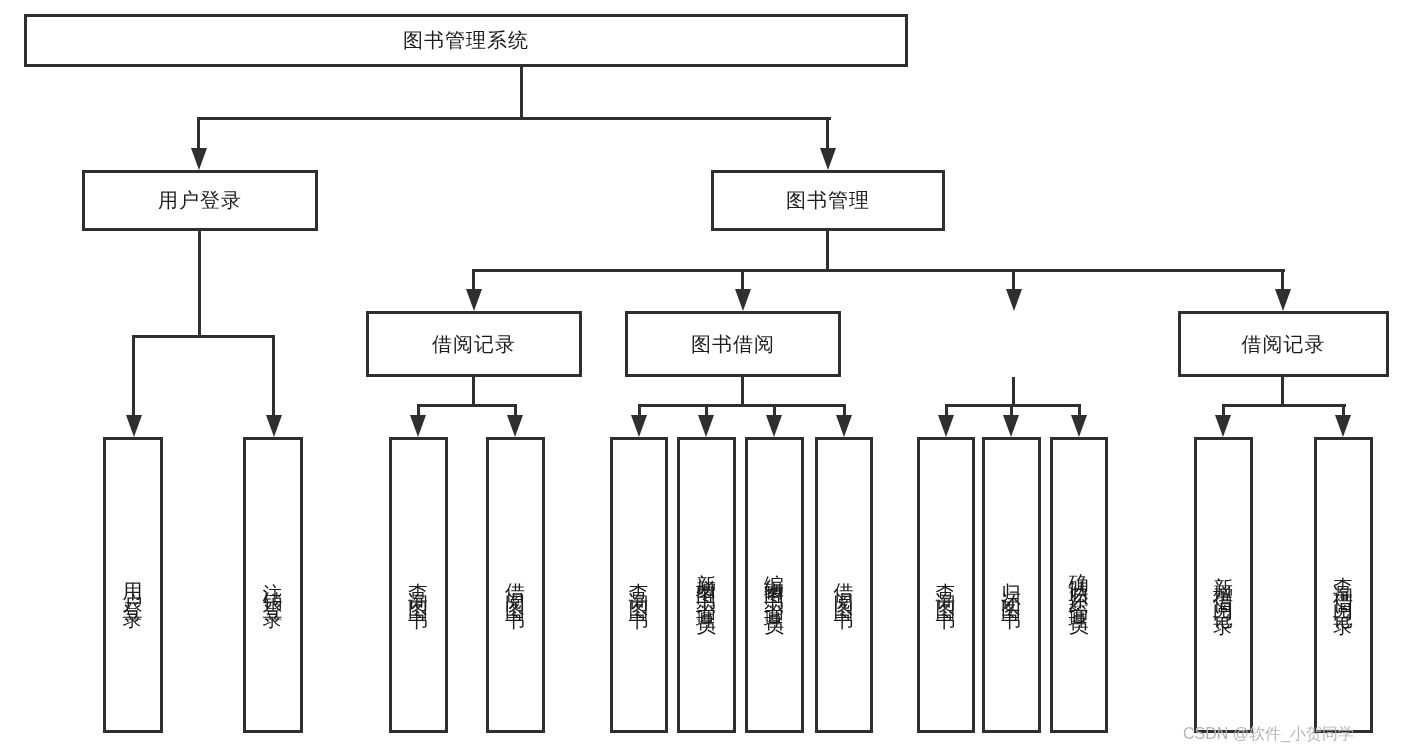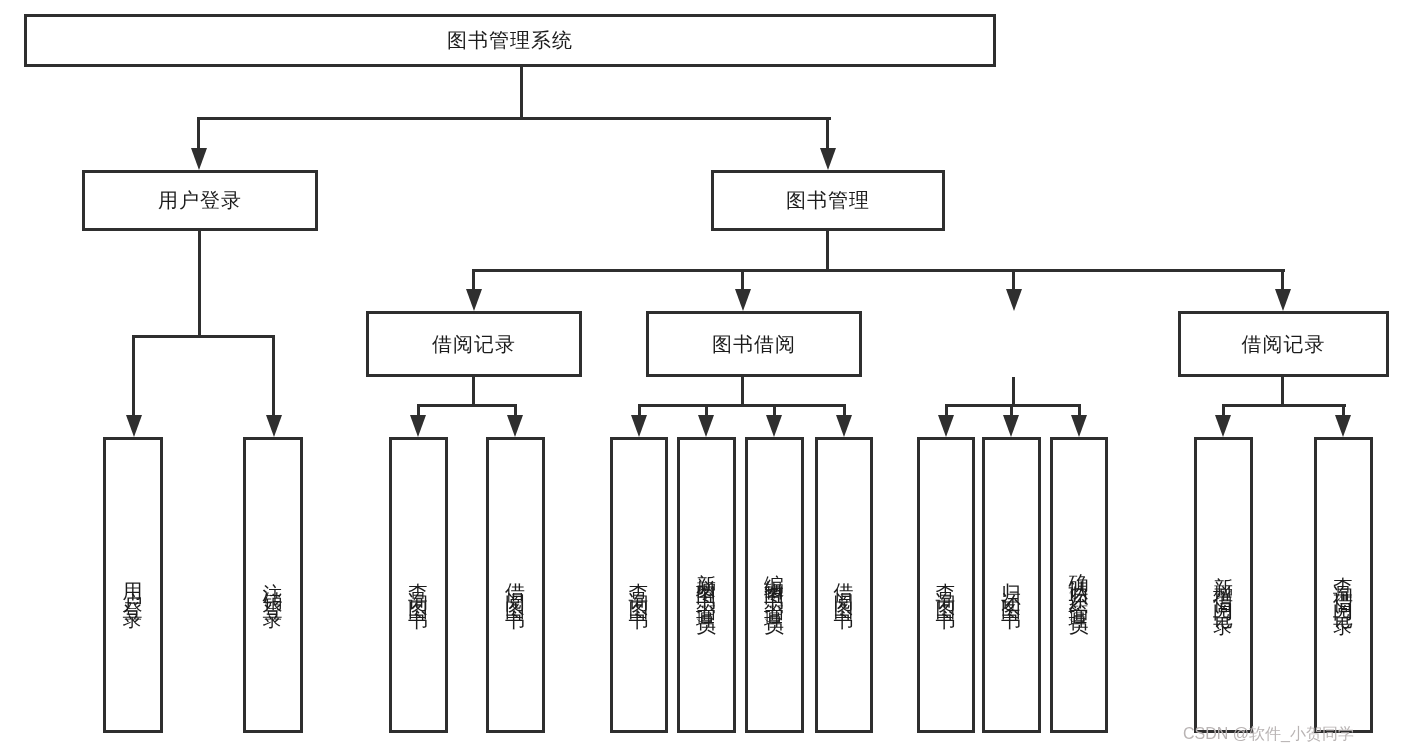--- a/index.html
+++ b/index.html
@@ -68,21 +68,21 @@
     font-size: 16px;
     color: var(--watermark);
     white-space: nowrap;
   }
 </style>
 </head>
 <body>
 
 <div class="canvas">
 
-  <div class="box" style="left:24px; top:14px; width:972px; height:53px;">
+  <div class="box" style="left:24px; top:14px; width:884px; height:53px;">
     <span class="hlabel">图书管理系统</span>
   </div>
 
   <div class="vline" style="left:520px; top:67px; height:52px;"></div>
   <div class="hline" style="left:197px; top:117px; width:634px;"></div>
   <div class="vline" style="left:197px; top:117px; height:32px;"></div>
   <div class="arrow" style="left:191px; top:148px;"></div>
   <div class="vline" style="left:826px; top:117px; height:32px;"></div>
   <div class="arrow" style="left:820px; top:148px;"></div>
 
@@ -107,21 +107,21 @@
   <div class="vline" style="left:741px; top:269px; height:22px;"></div>
   <div class="arrow" style="left:735px; top:289px;"></div>
   <div class="vline" style="left:1012px; top:269px; height:22px;"></div>
   <div class="arrow" style="left:1006px; top:289px;"></div>
   <div class="vline" style="left:1281px; top:269px; height:22px;"></div>
   <div class="arrow" style="left:1275px; top:289px;"></div>
 
   <div class="box" style="left:366px; top:311px; width:216px; height:66px;">
     <span class="hlabel">借阅记录</span>
   </div>
-  <div class="box" style="left:646px; top:311px; width:216px; height:66px;align-items:center;">
+  <div class="box" style="left:625px; top:311px; width:216px; height:66px;align-items:center;">
     <span class="hlabel">图书借阅</span>
   </div>
   <div class="box" style="left:1178px; top:311px; width:211px; height:66px;">
     <span class="hlabel">借阅记录</span>
   </div>
 
   <div class="vline" style="left:472px; top:377px; height:30px;"></div>
   <div class="hline" style="left:417px; top:404px; width:100px;"></div>
   <div class="vline" style="left:417px; top:404px; height:14px;"></div>
   <div class="arrow" style="left:410px; top:415px;"></div>

